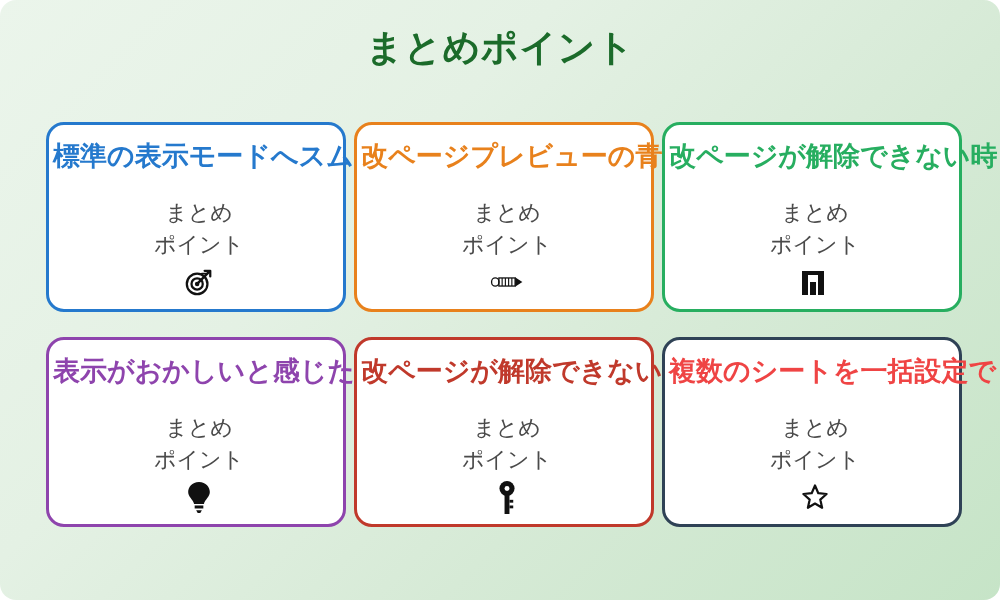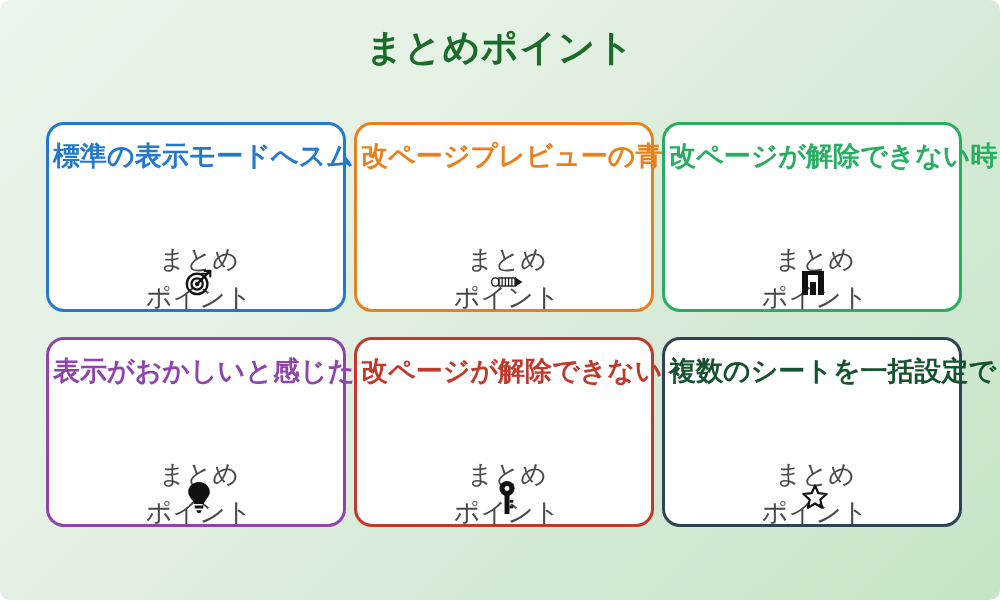--- a/index.html
+++ b/index.html
@@ -13,21 +13,21 @@
     height: 600px;
     overflow: hidden;
     font-family: "DejaVu Sans", "Liberation Sans", sans-serif;
   }
 
   #stage {
     position: relative;
     width: 1000px;
     height: 600px;
     box-sizing: border-box;
-    border-radius: 10px;
+    border-radius: 16px;
     background: linear-gradient(135deg, #ebf5eb 0%, #e4f1e4 35%, #d6ead6 65%, #c6e4c7 100%);
     overflow: hidden;
   }
 
   #page-title {
     position: absolute;
     top: 26px;
     left: 0;
     width: 1000px;
     text-align: center;
@@ -71,25 +71,24 @@
     white-space: nowrap;
     color: #2579cd;
   }
 
   .card-body {
     position: absolute;
     top: 72px;
     left: 0;
     width: 300px;
     text-align: center;
-    font-size: 26px;
+    font-size: 22px;
     line-height: 1.45;
     color: #4a4a4a;
     white-space: pre-line;
-    margin-top: 44px;
   }
 
   .card-icon {
     position: absolute;
     top: 140px;
     left: 0;
     width: 300px;
     text-align: center;
     font-size: 30px;
     line-height: 1;
@@ -172,21 +171,21 @@
           <circle cx="11" cy="9" r="8" fill="#111"></circle>
           <circle cx="11" cy="9" r="2.6" fill="#fff"></circle>
           <rect x="8.4" y="15" width="5.2" height="21" fill="#111"></rect>
           <rect x="13.6" y="21" width="4" height="3" fill="#111"></rect>
           <rect x="13.6" y="27" width="4" height="3" fill="#111"></rect>
         </svg>
       </div>
     </div>
 
     <div class="card" style="border-color: rgb(47, 66, 86);">
-      <div class="card-title" style="color: #14532d;">複数のシートを一括設定で</div>
+      <div class="card-title" style="color: #ef4444;">複数のシートを一括設定で</div>
       <div class="card-body">まとめ
 ポイント</div>
       <div class="card-icon">
         <svg width="26" height="26" viewBox="0 0 26 26" aria-hidden="true">
           <path d="M13 1.5 L16.3 9.2 L24.6 10 L18.3 15.6 L20.1 23.8 L13 19.5 L5.9 23.8 L7.7 15.6 L1.4 10 L9.7 9.2 Z" fill="none" stroke="#111" stroke-width="2.2" stroke-linejoin="round"></path>
         </svg>
       </div>
     </div>
 
   </div>

